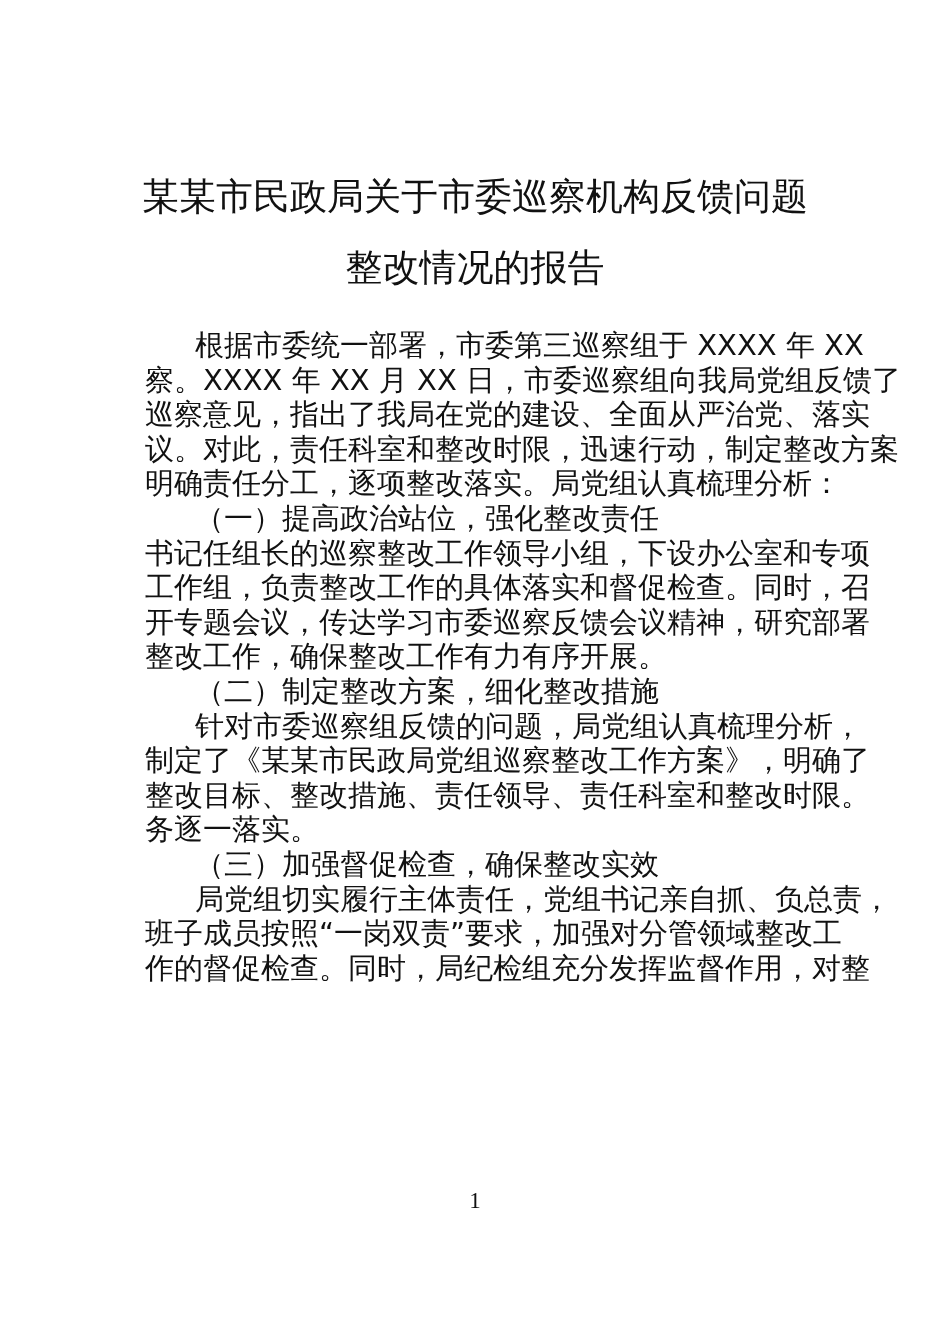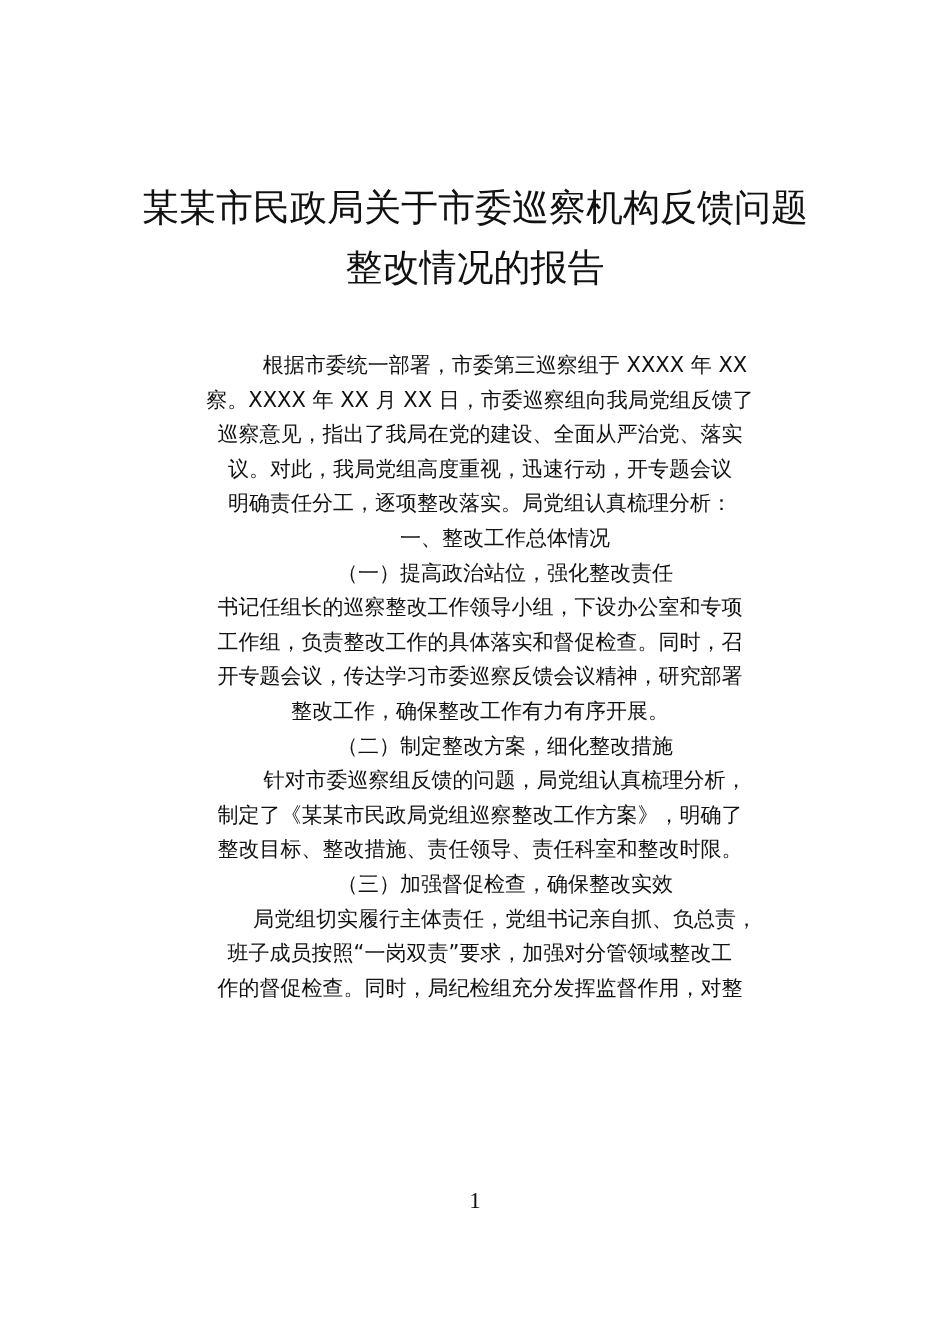--- a/index.html
+++ b/index.html
@@ -4,53 +4,53 @@
 <style>
   html, body { margin: 0; padding: 0; background: #ffffff; }
   body { width: 950px; height: 1344px; position: relative; overflow: hidden; }
   .page { position: absolute; left: 0; top: 0; width: 950px; height: 1344px; background: #fff; }
   .title-line {
     position: absolute; left: 0; width: 950px; text-align: center;
     font-family: "DejaVu Sans", sans-serif; font-size: 37px; color: #111;
     white-space: nowrap; letter-spacing: 0px;
   }
   .body {
-    position: absolute; left: 145px; top: 348px; width: 670px;
-    font-family: "DejaVu Sans", sans-serif; font-size: 21px; color: #111; text-align: center;
+    position: absolute; left: 145px; top: 328px; width: 670px;
+    font-family: "DejaVu Sans", sans-serif; font-size: 29px; color: #111;
   }
   .line { height: 34.6px; line-height: 34.6px; white-space: nowrap; }
   .indent { padding-left: 50px; }
   .page-number {
     position: absolute; left: 0; width: 950px; top: 1188px; text-align: center;
     font-family: "Liberation Serif", serif; font-size: 23px; color: #111;
   }
 </style>
 </head>
 <body>
 
 <div class="page">
-  <div class="title-line" style="top:183px;">某某市民政局关于市委巡察机构反馈问题</div>
+  <div class="title-line" style="top:172px;">某某市民政局关于市委巡察机构反馈问题</div>
   <div class="title-line" style="top:243px;">整改情况的报告</div>
 
   <div class="body" id="body">
       <div class="line indent">根据市委统一部署，市委第三巡察组于 XXXX 年 XX</div>
       <div class="line">察。XXXX 年 XX 月 XX 日，市委巡察组向我局党组反馈了</div>
       <div class="line">巡察意见，指出了我局在党的建设、全面从严治党、落实</div>
-      <div class="line">议。对此，我局党组高度重视，迅速行动，开专题会议</div>
+      <div class="line">议。对此，责任科室和整改时限，迅速行动，制定整改方案</div>
       <div class="line">明确责任分工，逐项整改落实。局党组认真梳理分析：</div>
-      <div class="line indent">一、整改工作总体情况</div>
       <div class="line indent">（一）提高政治站位，强化整改责任</div>
       <div class="line">书记任组长的巡察整改工作领导小组，下设办公室和专项</div>
       <div class="line">工作组，负责整改工作的具体落实和督促检查。同时，召</div>
       <div class="line">开专题会议，传达学习市委巡察反馈会议精神，研究部署</div>
       <div class="line">整改工作，确保整改工作有力有序开展。</div>
       <div class="line indent">（二）制定整改方案，细化整改措施</div>
       <div class="line indent">针对市委巡察组反馈的问题，局党组认真梳理分析，</div>
       <div class="line">制定了《某某市民政局党组巡察整改工作方案》，明确了</div>
       <div class="line">整改目标、整改措施、责任领导、责任科室和整改时限。</div>
+      <div class="line">务逐一落实。</div>
       <div class="line indent">（三）加强督促检查，确保整改实效</div>
       <div class="line indent">局党组切实履行主体责任，党组书记亲自抓、负总责，</div>
       <div class="line">班子成员按照“一岗双责”要求，加强对分管领域整改工</div>
       <div class="line">作的督促检查。同时，局纪检组充分发挥监督作用，对整</div>
     </div>
 
   <div class="page-number">1</div>
 </div>
 
 </body></html>

